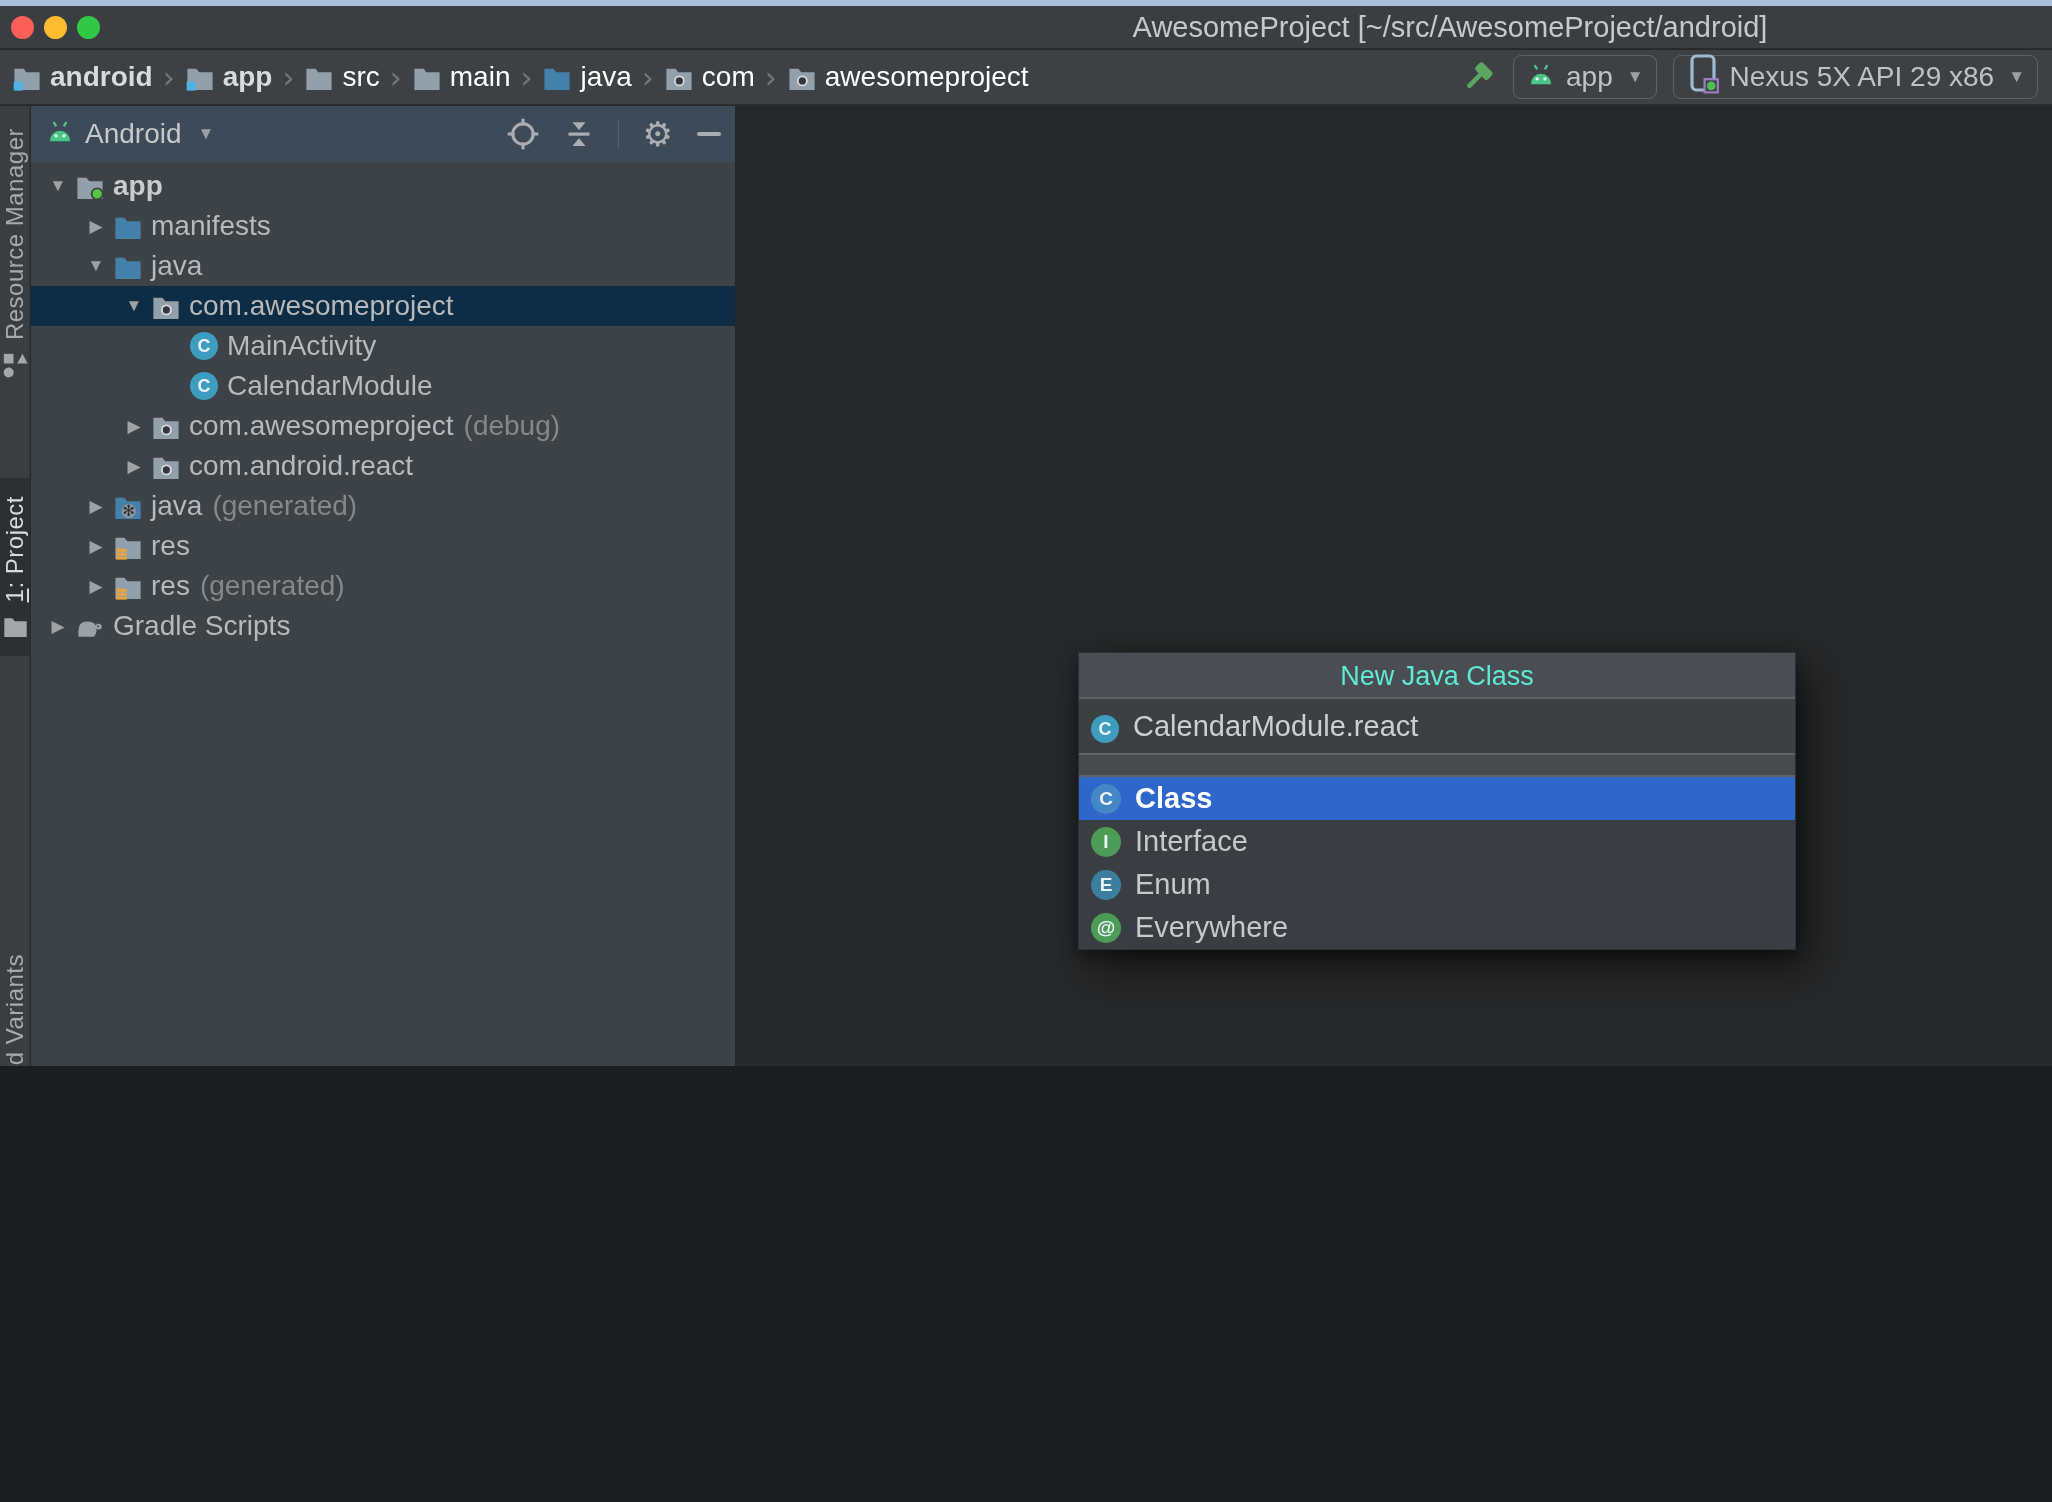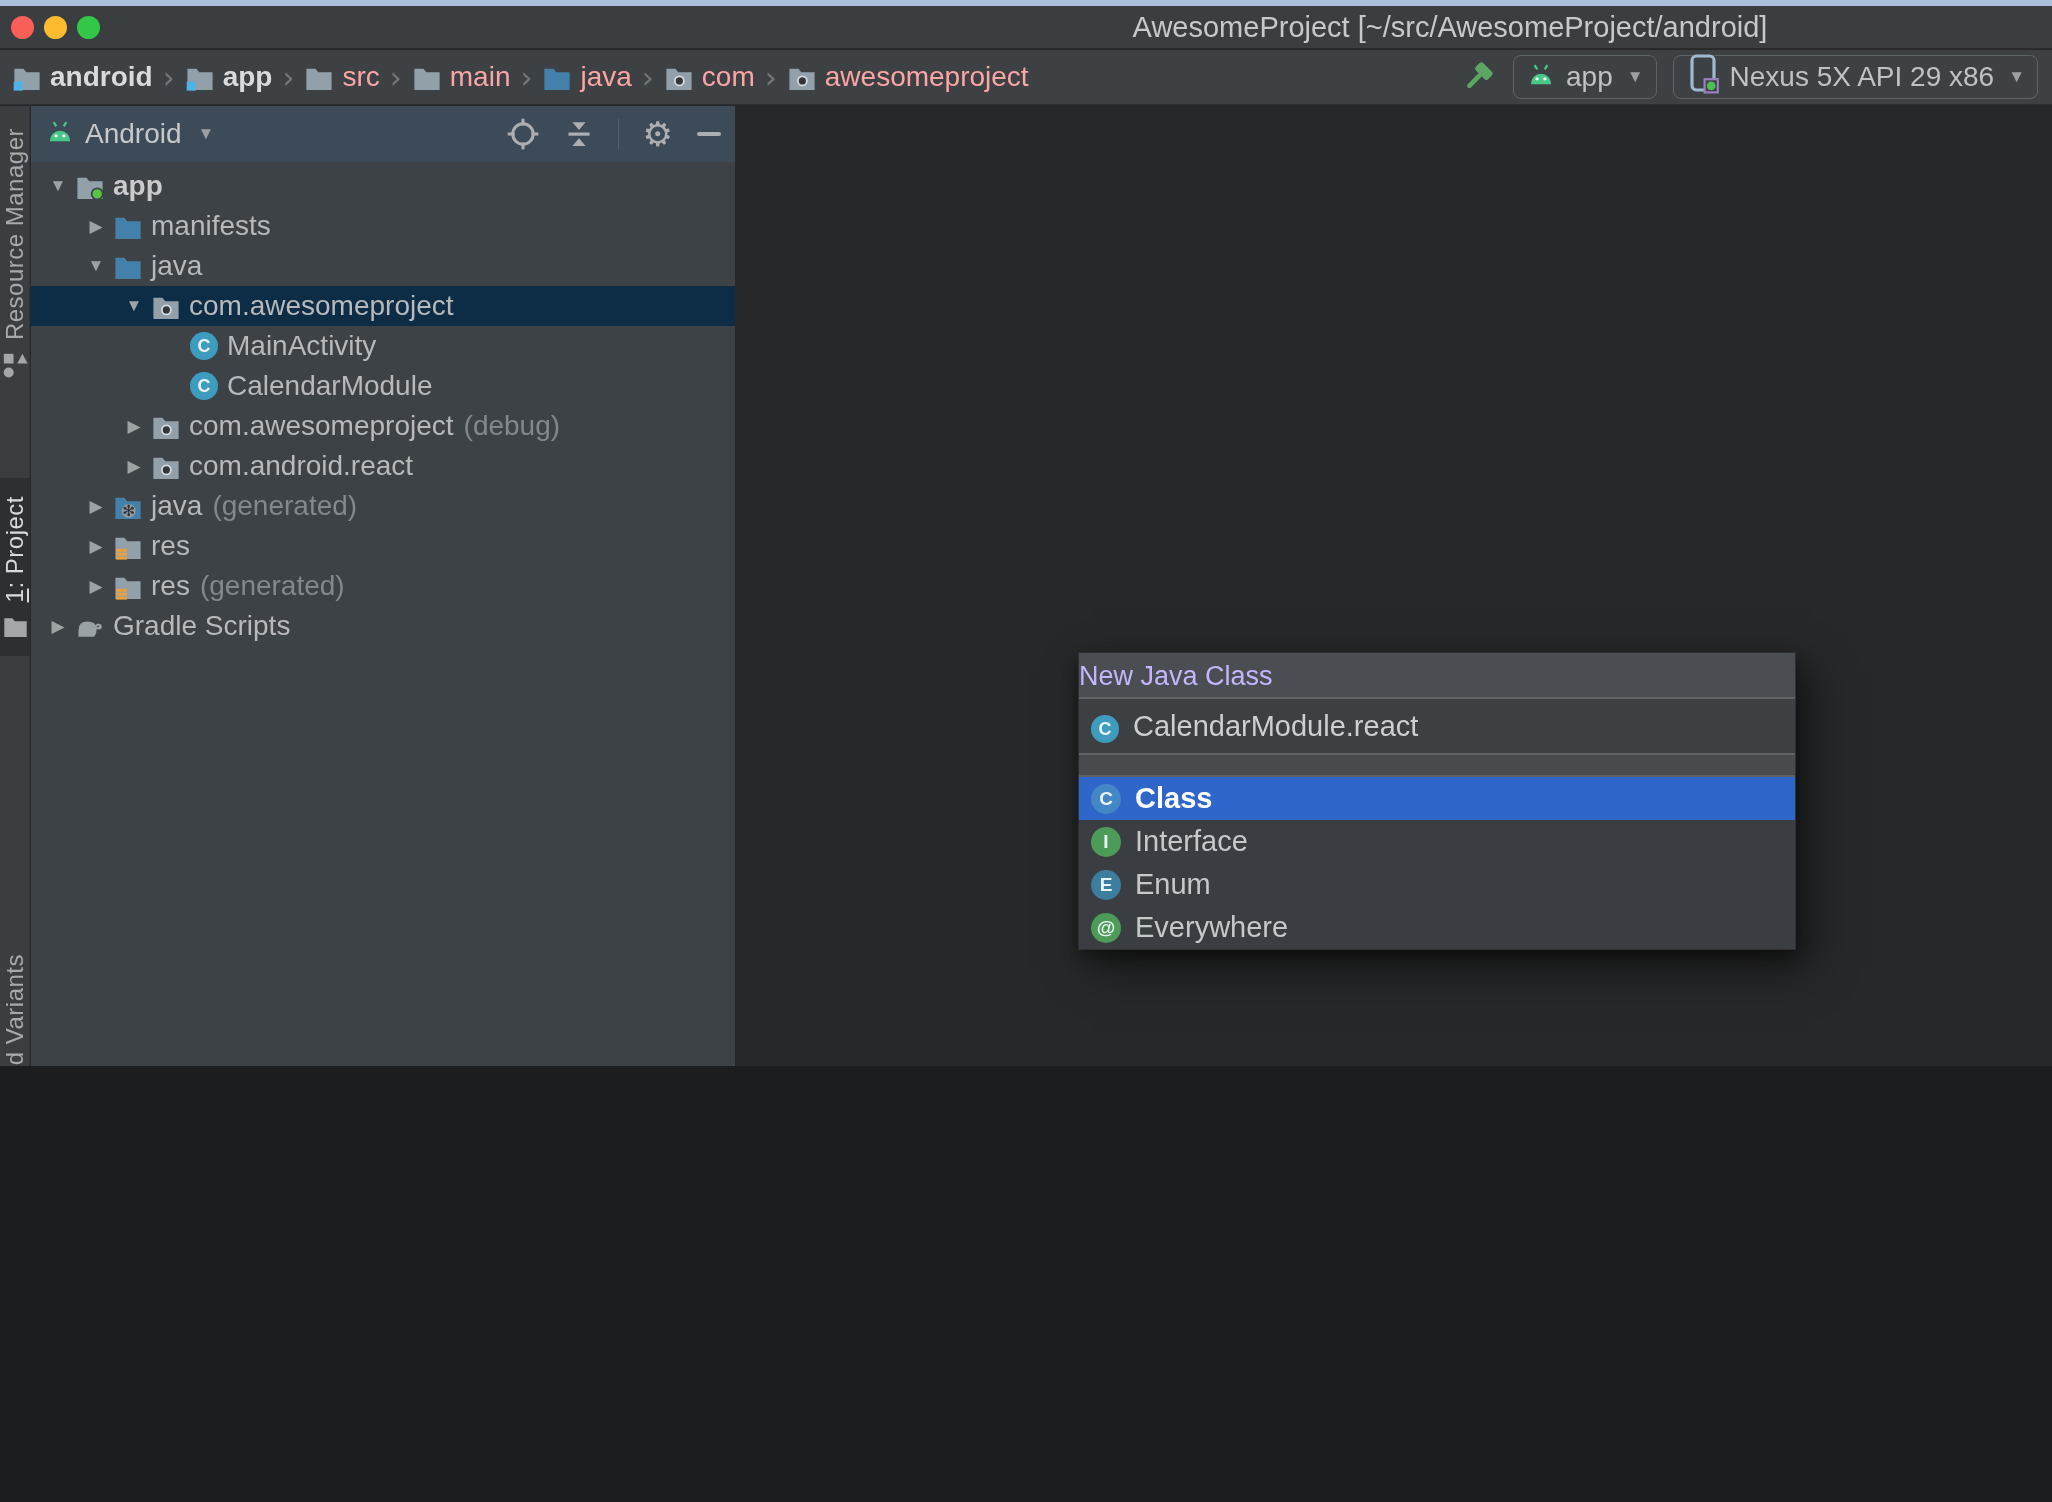--- a/index.html
+++ b/index.html
@@ -17,21 +17,21 @@
   .tl.red{left:11px;background:#fc5f57;}
   .tl.yellow{left:44px;background:#fdbc2f;}
   .tl.green{left:77px;background:#33c748;}
   .win-title{position:absolute;left:1100px;top:0;width:700px;height:43px;line-height:43px;text-align:center;
     font-size:29px;color:#c6c8ca;white-space:nowrap;}
   
   .toolbar{position:absolute;left:0;top:50px;width:100%;height:55px;background:#3d4144;border-bottom:1px solid #2b2d2f;
     display:flex;align-items:center;}
   .breadcrumbs{display:flex;align-items:center;padding-left:12px;font-size:28px;color:#bdbfc1;white-space:nowrap;}
   .crumb{display:flex;align-items:center;gap:8px;}
-  .crumb .lbl{color:#fca5a5;}
+  .crumb .lbl{color:#ffffff;}
   .crumb.bold .lbl{font-weight:bold;color:#d8dadc;}
   .crumb-sep{color:#73777a;font-size:30px;margin:0 10px;font-family:"DejaVu Sans",sans-serif;}
   .toolbar-right{margin-left:auto;display:flex;align-items:center;gap:16px;padding-right:14px;}
   .icon-btn{display:flex;align-items:center;justify-content:center;cursor:default;}
   .combo{display:flex;align-items:center;gap:10px;border:1px solid #5e6366;border-radius:8px;height:44px;
     padding:0 12px;font-size:28px;color:#bfc1c3;white-space:nowrap;}
   .combo .arrow{color:#9da0a2;font-size:17px;margin-left:4px;}
   
   .leftbar{position:absolute;left:0;top:106px;width:30px;height:1396px;background:#3b3e41;border-right:1px solid #323639;}
   .lb-group{position:absolute;left:0;width:30px;display:flex;flex-direction:column;align-items:center;gap:12px;}
@@ -60,21 +60,21 @@
     font-size:19px;font-weight:bold;color:#eaf4f8;flex:none;}
   .letter-icon.sm{width:28px;height:28px;font-size:18px;}
   
   .search-hint{position:absolute;left:1192px;top:592px;display:flex;align-items:center;gap:18px;
     font-size:31px;color:#8e9092;text-shadow:0 2px 3px rgba(0,0,0,.55);white-space:nowrap;}
   .hint-blue{color:#3f8de8;display:flex;align-items:center;gap:8px;text-shadow:none;}
   .shift-glyph{font-size:33px;font-family:"DejaVu Sans",sans-serif;}
   
   .popup{position:absolute;left:1078px;top:652px;width:718px;background:#3a3e42;
     box-shadow:14px 18px 42px rgba(0,0,0,.5), 0 6px 14px rgba(0,0,0,.4);border:1px solid #2e3133;}
-  .popup-header{height:46px;background:#4a4e52;line-height:46px;font-size:27px;color:#c4b5fd;
+  .popup-header{height:46px;background:#4a4e52;text-align:center;line-height:46px;font-size:27px;color:#5eead4;
     border-bottom:2px solid #606468;}
   .popup-input{height:56px;background:#3c4043;display:flex;align-items:center;gap:14px;padding:0 12px;
     font-size:29px;color:#cdcfd1;border-bottom:2px solid #606468;}
   .popup-gap{height:22px;background:#474b4e;border-bottom:2px solid #606468;}
   .popup-option{height:43px;display:flex;align-items:center;gap:14px;padding:0 12px;font-size:29px;color:#c6c8ca;}
   .popup-option.selected{background:#2e66c9;color:#ffffff;font-weight:bold;}
   svg{display:block;}
 </style>
 </head>
 <body>

